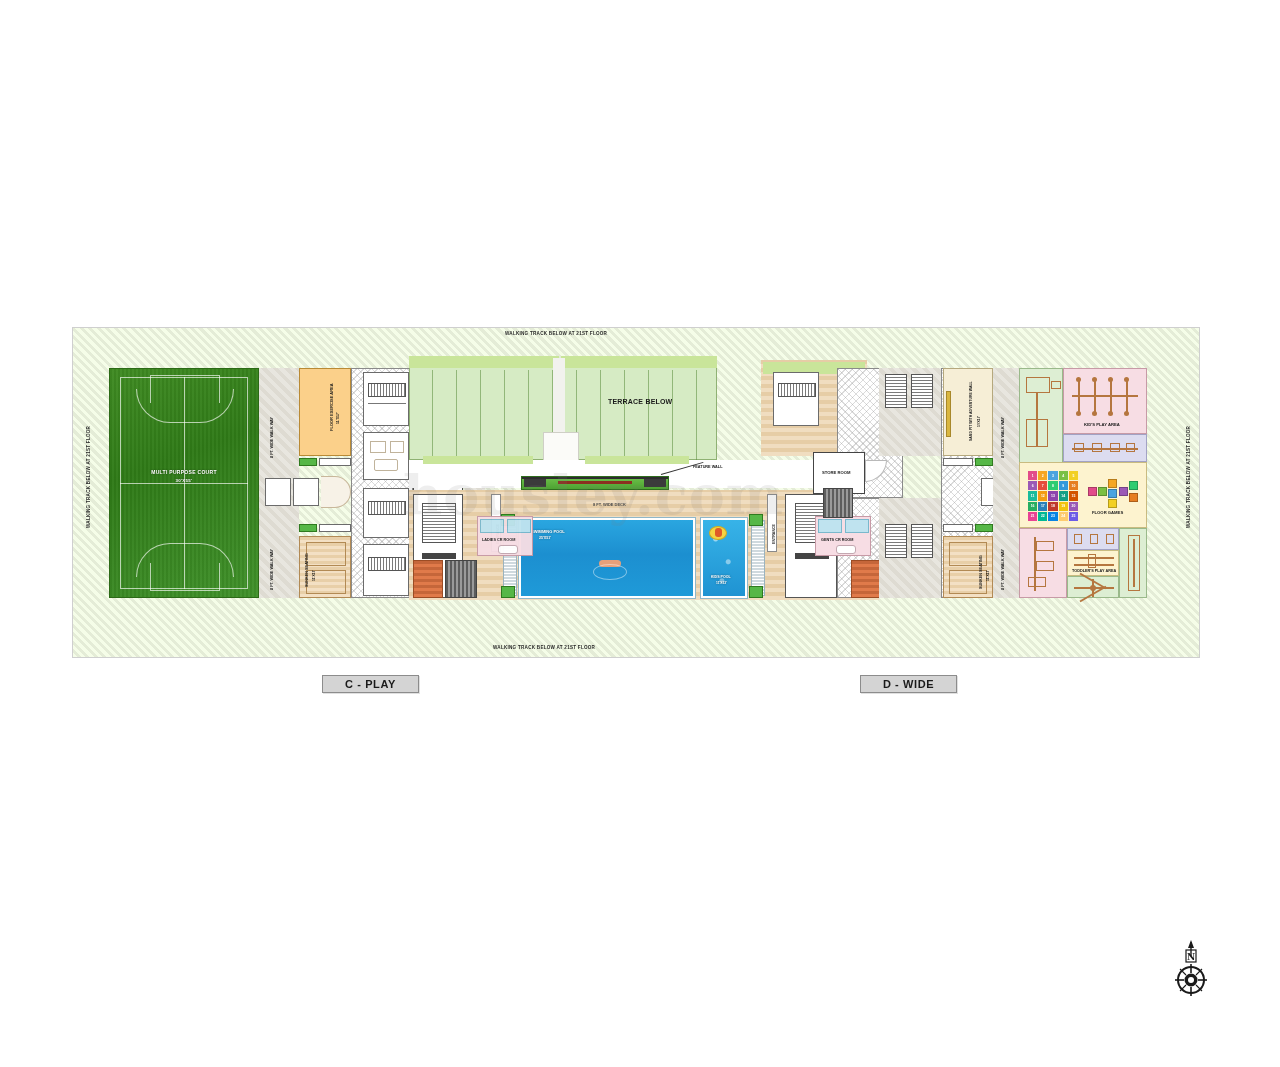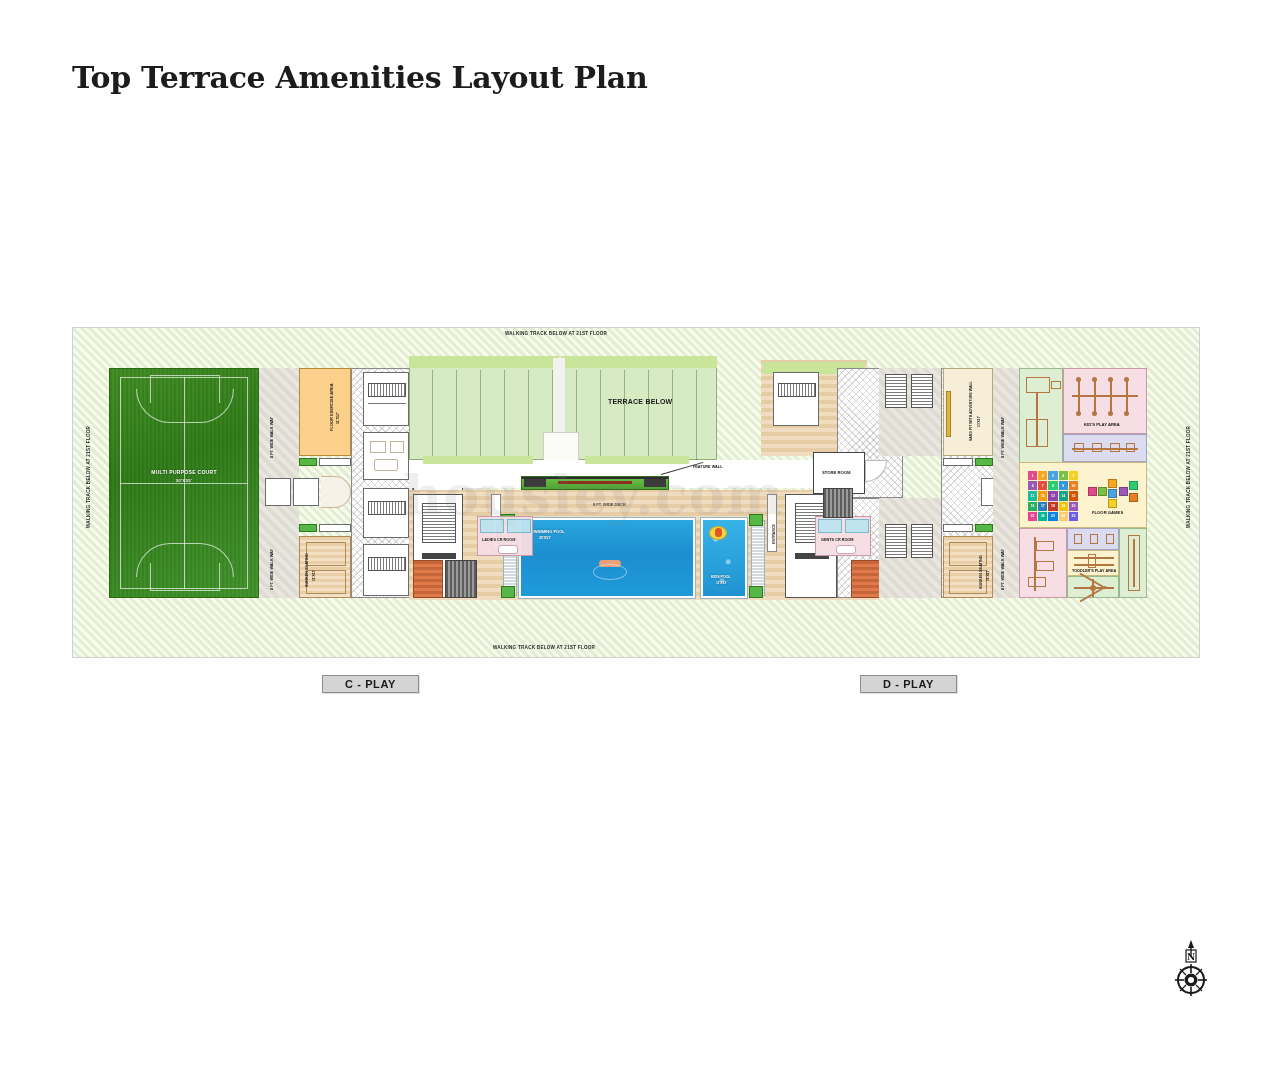--- a/index.html
+++ b/index.html
@@ -192,21 +192,20 @@
   
   #compass { position:absolute; left:1168px; top:940px; width:46px; height:62px; }
 
   .leader { position:absolute; background:#333; height:1px; transform-origin:0 50%; }
 </style>
 </head>
 <body>
 
 <div id="page">
 
-  <div id="page-title">Top Terrace Amenities Layout Plan</div>
 
   <div id="plan-frame">
     <div id="plan-inner"></div>
 
     <div class="lbl track-label" style="left:432px; top:4px;">WALKING TRACK  BELOW AT 21ST FLOOR</div>
     <div class="lbl track-label" style="left:420px; top:318px;">WALKING TRACK  BELOW AT 21ST FLOOR</div>
     <div class="lbl track-label vert" style="left:14px; top:200px; transform:rotate(-90deg);">WALKING TRACK  BELOW AT 21ST FLOOR</div>
     <div class="lbl track-label vert" style="left:1114px; top:200px; transform:rotate(-90deg);">WALKING TRACK  BELOW AT 21ST FLOOR</div>
 
     <div class="ab" id="court">
@@ -520,21 +519,21 @@
 
     <div class="ab zone z-mint" style="left:1046px; top:200px; width:28px; height:70px;">
       <div class="ab eq-box" style="left:8px; top:6px; width:12px; height:56px;"></div>
       <div class="ab eq-line" style="left:13px; top:10px; width:2px; height:48px;"></div>
     </div>
 
     <div id="watermark" style="left:330px; top:135px; font-size:54px;">housley.com</div>
   </div>
 
   <div class="wing-tag" style="left:322px; top:675px; width:97px; height:18px;">C - PLAY</div>
-  <div class="wing-tag" style="left:860px; top:675px; width:97px; height:18px;">D - PLAY</div>
+  <div class="wing-tag" style="left:860px; top:675px; width:97px; height:18px;">D - WIDE</div>
 
   <div id="compass">
     <svg viewBox="0 0 46 62" width="46" height="62" aria-hidden="true">
       <line x1="23" y1="2" x2="23" y2="16" stroke="#1a1a1a" stroke-width="1.4"></line>
       <polygon points="23,0 20,8 26,8" fill="#1a1a1a"></polygon>
       <rect x="18" y="10" width="10" height="12" fill="none" stroke="#1a1a1a" stroke-width="1.2"></rect>
       <text x="23" y="20" font-size="9" font-family="DejaVu Serif, serif" font-weight="700" text-anchor="middle" fill="#1a1a1a">N</text>
       <circle cx="23" cy="40" r="13" fill="none" stroke="#1a1a1a" stroke-width="2"></circle>
       <circle cx="23" cy="40" r="6.5" fill="#1a1a1a"></circle>
       <circle cx="23" cy="40" r="3" fill="#ffffff"></circle>

